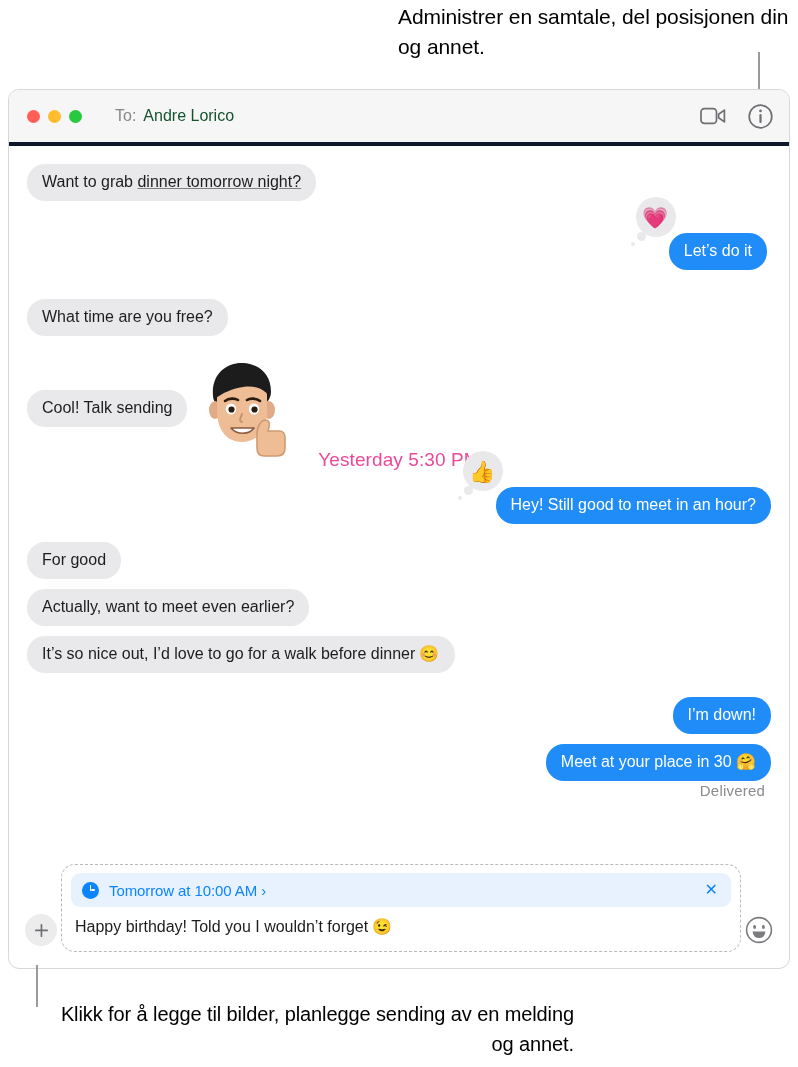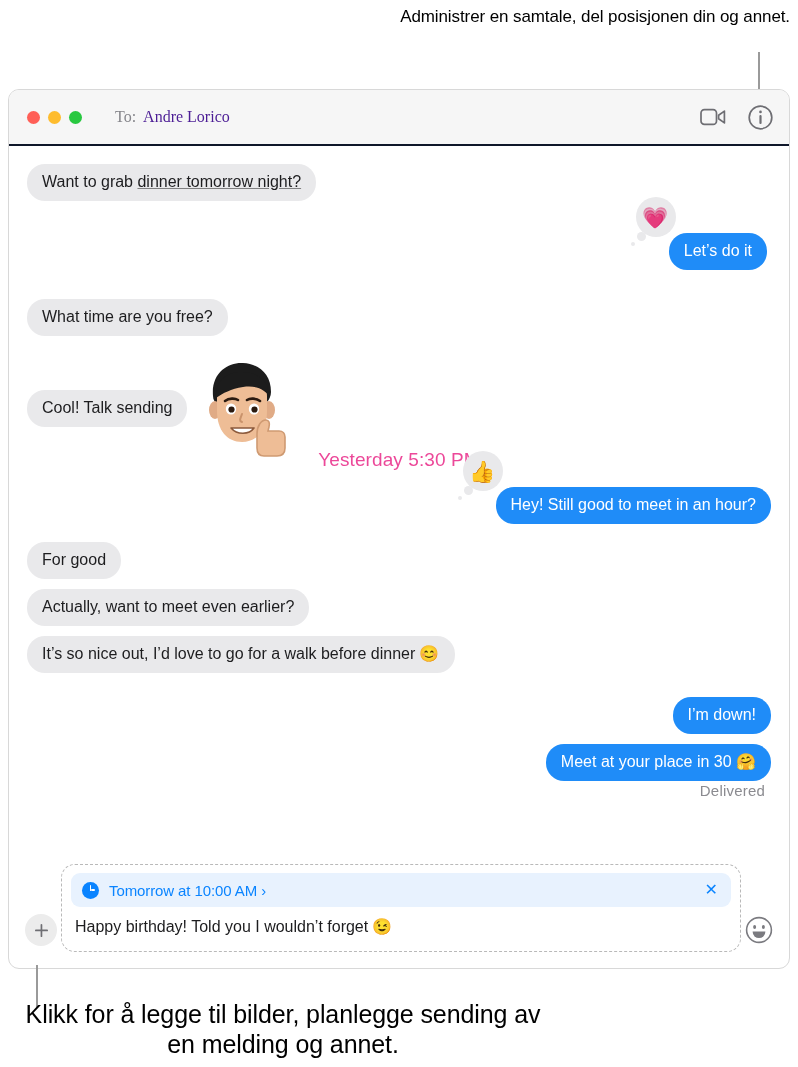--- a/index.html
+++ b/index.html
@@ -12,42 +12,41 @@
     position: relative;
     overflow: hidden;
   }
 
   
   .callout-top {
     position: absolute;
     top: 2px;
     left: 398px;
     width: 392px;
-    text-align: right;
-    font-size: 17px;
+    font-size: 21px;
     line-height: 30px;
     color: #000000;
     letter-spacing: -0.1px;
   }
   .callout-top-line {
     position: absolute;
     left: 758px;
     top: 52px;
     width: 1.5px;
     height: 52px;
     background: #9a9a9a;
   }
 
   .callout-bottom {
     position: absolute;
     bottom: 8px;
-    left: 23px;
+    left: 54px;
     width: 520px;
-    text-align: center;
-    font-size: 25px;
+    text-align: right;
+    font-size: 20px;
     line-height: 30px;
     color: #000000;
     letter-spacing: -0.1px;
   }
   .callout-bottom-line {
     position: absolute;
     left: 36px;
     top: 965px;
     width: 1.5px;
     height: 42px;
@@ -66,46 +65,45 @@
     border-radius: 11px;
     overflow: hidden;
     display: flex;
     flex-direction: column;
   }
 
   
   .titlebar {
     height: 56px;
     background: #f6f6f6;
-    border-bottom: 2px solid #0f172a;
+    border-bottom: 4px solid #0f172a;
     display: flex;
     align-items: center;
     padding: 0 16px 0 18px;
     flex-shrink: 0;
-    font-family: Liberation Serif, serif;
   }
   .traffic {
     display: flex;
     gap: 8px;
     align-items: center;
   }
   .dot { width: 13px; height: 13px; border-radius: 50%; }
   .dot.red { background: #ff5f57; }
   .dot.yellow { background: #febc2e; }
   .dot.green { background: #28c840; }
 
   .to-row {
     margin-left: 33px;
     display: flex;
     align-items: baseline;
     gap: 7px;
     font-size: 16px;
   }
   .to-label { color: #86868b; }
-  .to-name { color: #4c1d95; }
+  .to-name { color: #14532d; }
 
   .titlebar-actions {
     margin-left: auto;
     display: flex;
     align-items: center;
     gap: 22px;
   }
   .icon-btn {
     display: flex;
     align-items: center;

